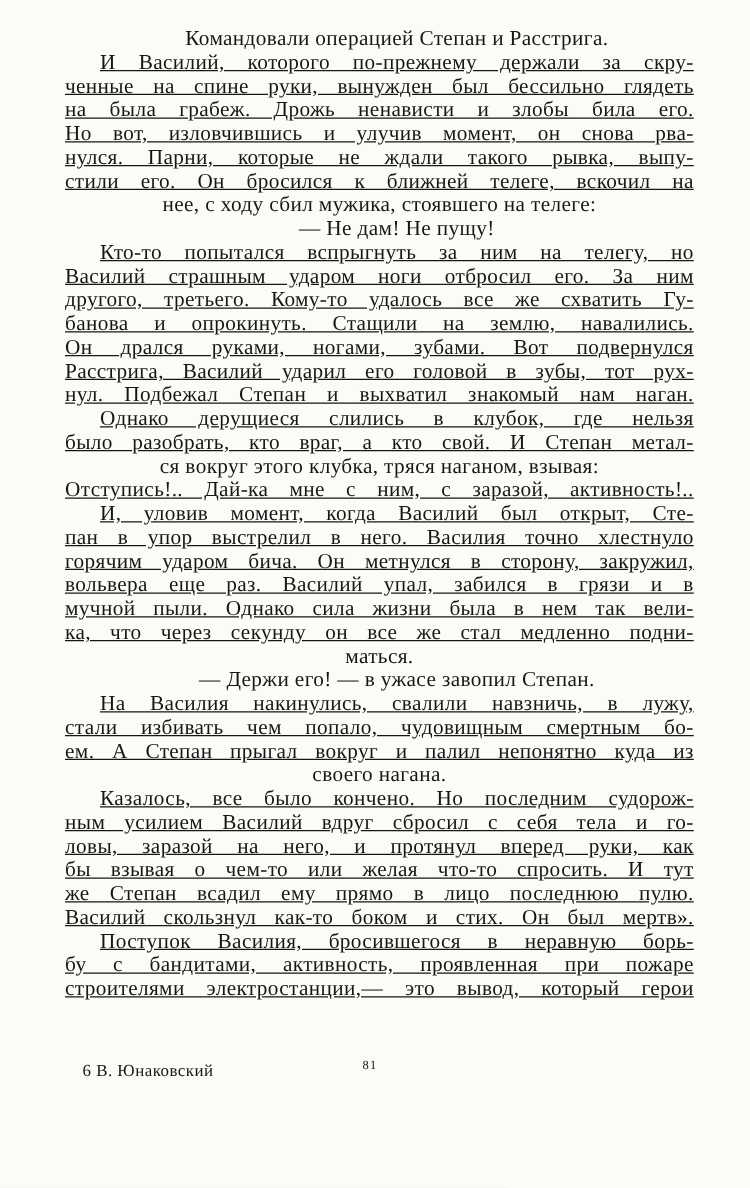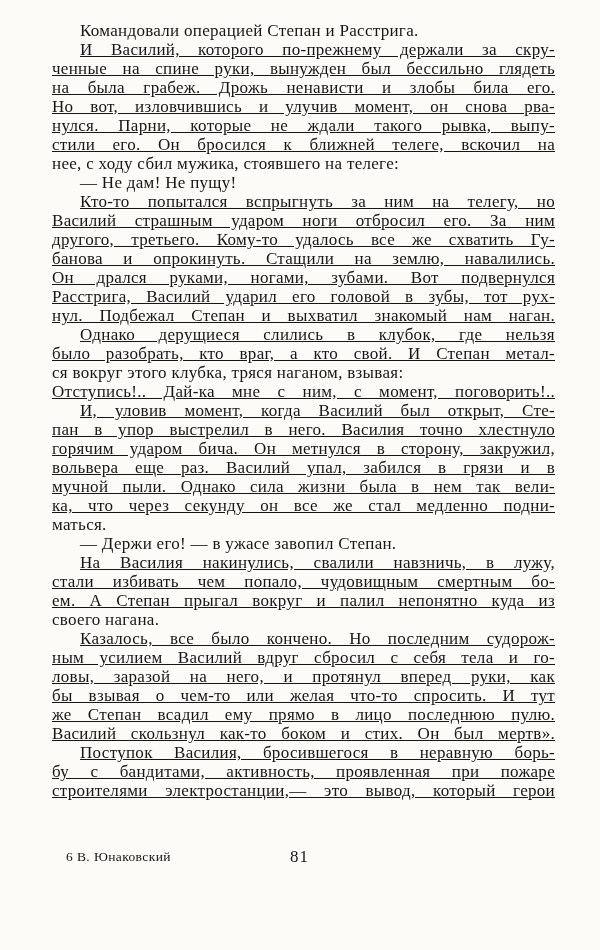--- a/index.html
+++ b/index.html
@@ -16,38 +16,38 @@
   }
   .text-block {
     position: absolute;
     left: 52px;
     top: 21px;
     width: 503px;
     font-size: 17px;
     line-height: 19px;
     letter-spacing: 0.3px;
   }
-  .ln { text-align: left; }
+  .ln { text-align: center; }
   .ln.j { text-align: justify; text-align-last: justify; text-decoration: underline; }
   .ln.i { text-indent: 28px; }
   .footer {
     position: absolute;
     left: 50px;
     top: 847px;
     width: 505px;
     height: 20px;
     font-size: 13.5px;
     letter-spacing: 0.4px;
   }
   .sig { position: absolute; left: 16px; top: 2px; white-space: pre; }
   .pagenum {
     position: absolute;
     left: 240px;
     top: 0;
-    font-size: 17px;
+    font-size: 10px;
     letter-spacing: 1px;
   }
 </style>
 </head>
 <body>
 
 <div class="page">
   <div class="text-block">
     <div class="ln i">Командовали операцией Степан и Расстрига.</div>
     <div class="ln i j">И Василий, которого по-прежнему держали за скру-</div>
@@ -61,21 +61,21 @@
     <div class="ln i j">Кто-то попытался вспрыгнуть за ним на телегу, но</div>
     <div class="ln j">Василий страшным ударом ноги отбросил его. За ним</div>
     <div class="ln j">другого, третьего. Кому-то удалось все же схватить Гу-</div>
     <div class="ln j">банова и опрокинуть. Стащили на землю, навалились.</div>
     <div class="ln j">Он дрался руками, ногами, зубами. Вот подвернулся</div>
     <div class="ln j">Расстрига, Василий ударил его головой в зубы, тот рух-</div>
     <div class="ln j">нул. Подбежал Степан и выхватил знакомый нам наган.</div>
     <div class="ln i j">Однако дерущиеся слились в клубок, где нельзя</div>
     <div class="ln j">было разобрать, кто враг, а кто свой. И Степан метал-</div>
     <div class="ln">ся вокруг этого клубка, тряся наганом, взывая:</div>
-    <div class="ln j">Отступись!.. Дай-ка мне с ним, с момент, поговорить!..</div>
+    <div class="ln j">Отступись!.. Дай-ка мне с ним, с заразой, активность!..</div>
     <div class="ln i j">И, уловив момент, когда Василий был открыт, Сте-</div>
     <div class="ln j">пан в упор выстрелил в него. Василия точно хлестнуло</div>
     <div class="ln j">горячим ударом бича. Он метнулся в сторону, закружил,</div>
     <div class="ln j">вольвера еще раз. Василий упал, забился в грязи и в</div>
     <div class="ln j">мучной пыли. Однако сила жизни была в нем так вели-</div>
     <div class="ln j">ка, что через секунду он все же стал медленно подни-</div>
     <div class="ln">маться.</div>
     <div class="ln i">— Держи его! — в ужасе завопил Степан.</div>
     <div class="ln i j">На Василия накинулись, свалили навзничь, в лужу,</div>
     <div class="ln j">стали избивать чем попало, чудовищным смертным бо-</div>

